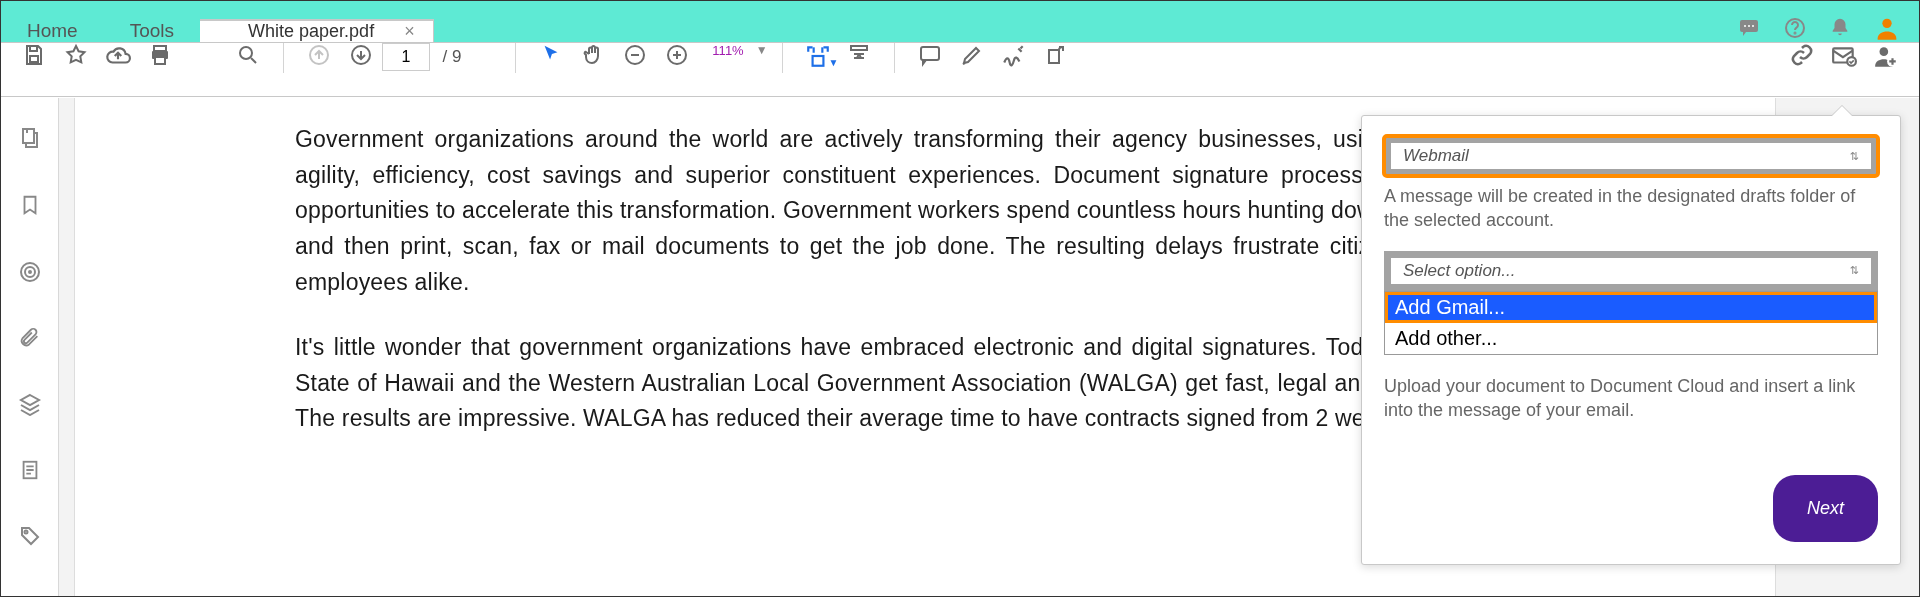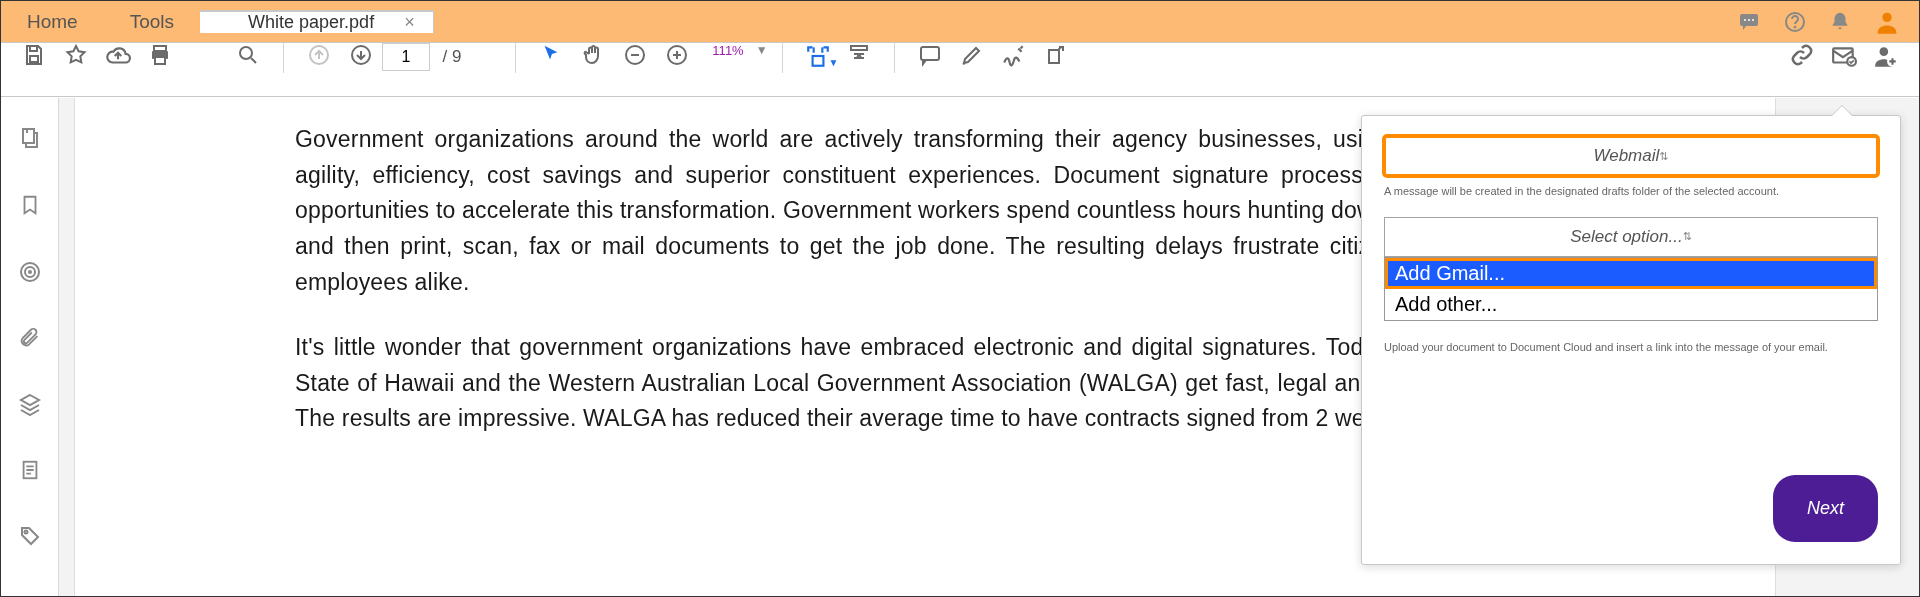--- a/index.html
+++ b/index.html
@@ -1,19 +1,19 @@
 <!DOCTYPE html>
 <html><head>
 <meta charset="utf-8">
 <style>
 * { margin: 0; padding: 0; box-sizing: border-box; }
 body { font-family: -apple-system, "Segoe UI", Arial, sans-serif; width: 1920px; height: 597px; background: #fff; overflow: hidden; border: 1px solid #333; position: relative; }
 
 
-.tabbar { height: 42px; background: #fdba74; display: flex; align-items: center; border-bottom: 1px solid #c8c8c8; }
+.tabbar { height: 42px; background: #5eead4; display: flex; align-items: flex-end; border-bottom: 1px solid #c8c8c8; }
 .tab-btn { padding: 0 26px; display: flex; align-items: center; font-size: 19px; color: #555; cursor: pointer; }
 .tab-active { background: #fff; border-top: 2px solid #c8c8c8; border-right: 1px solid #c8c8c8; display: flex; align-items: center; padding: 0 18px 0 48px; font-size: 18px; color: #333; position: relative; }
 .tab-close { margin-left: 30px; font-size: 18px; color: #888; cursor: pointer; }
 .tabbar-spacer { flex: 1; }
 .tabbar-right { display: flex; align-items: center; gap: 22px; padding-right: 18px; }
 .top-icon { color: #888; display: flex; align-items: center; cursor: pointer; }
 .top-icon.orange { color: #f08000; }
 
 
 .toolbar { height: 54px; background: #fff; border-bottom: 1px solid #c8c8c8; display: flex; align-items: flex-start; padding: 0 12px; }
@@ -36,23 +36,23 @@
 
 .docwrap { position:absolute; left: 58px; top: 97px; bottom:0; right:0; background:#f3f3f3; overflow:hidden;}
 .page { background:#fff; margin: 0 0 0 16px; padding: 24px 60px 40px 220px; height:100%; width: 1700px; box-shadow: 0 0 0 1px #ddd; }
 .para { font-size: 23px; line-height: 1.55; color:#1a1a1a; text-align: justify; margin-bottom: 30px; letter-spacing: 0.2px; }
 
 
 .panel { position:absolute; right: 18px; top: 114px; width: 540px; height: 450px; background:#fff; border:1px solid #c8c8c8; box-shadow: 0 2px 10px rgba(0,0,0,0.15); border-radius: 3px; padding: 20px 22px; }
 .panel h2 { font-size: 24px; font-weight: 600; color:#333; margin-bottom: 22px; }
 .select-wrap { position:relative; margin-bottom: 8px; border-radius: 10px; }
 .select-wrap.highlight { outline: 4px solid #ff8c00; outline-offset: -2px; border-radius: 3px; }
-.sel { width:100%; height: 40px; border:1px solid #a3a3a3; padding: 0 12px; font-size: 17px; font-style: italic; color:#555; display:flex; align-items:center; justify-content:center; cursor:pointer; background:#fff;}
+.sel { width:100%; height: 40px; border:7px solid #a3a3a3; padding: 0 12px; font-size: 17px; font-style: italic; color:#555; display:flex; align-items:center; justify-content:space-between; cursor:pointer; background:#fff;}
 .sel-arr { font-size: 11px; color:#888; font-style:normal; }
-.help { font-size: 11px; color:#666; line-height:1.35; margin-bottom: 18px; }
+.help { font-size: 18px; color:#666; line-height:1.35; margin-bottom: 18px; }
 .dropdown-list { position:absolute; left:0; right:0; top: 40px; border:1px solid #999; background:#fff; }
 .opt { padding: 4px 10px; font-size: 20px; cursor:pointer; }
 .opt.selected { background:#1a5cff; color:#fff; }
 .opt.highlighted { outline: 3px solid #ff8c00; outline-offset:-3px; }
 .next-btn { position:absolute; right: 22px; bottom: 22px; background:#4c1d95; color:#fff; border:none; border-radius:22px; padding: 23px 34px; font-size: 18px; cursor:pointer;font-style:italic; }
 
 .panel-pointer { position:absolute; top:-10px; right:48px; width:0; height:0; border-left:10px solid transparent; border-right:10px solid transparent; border-bottom:10px solid #fff; filter: drop-shadow(0 -1px 0 #c8c8c8); }
 
 </style>
 </head>

